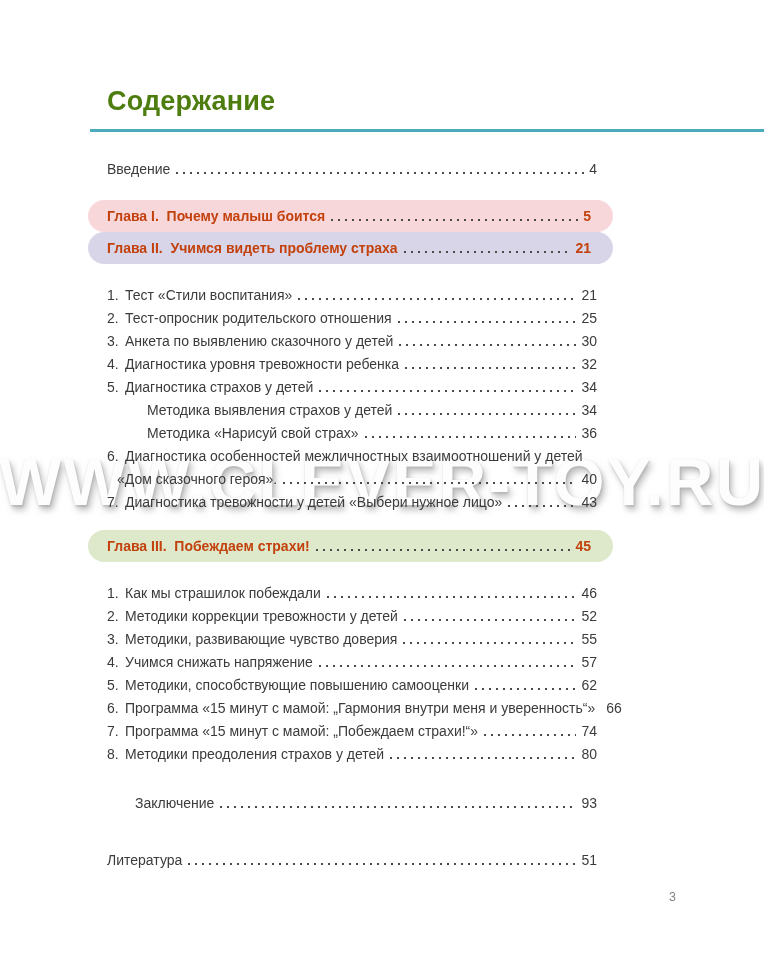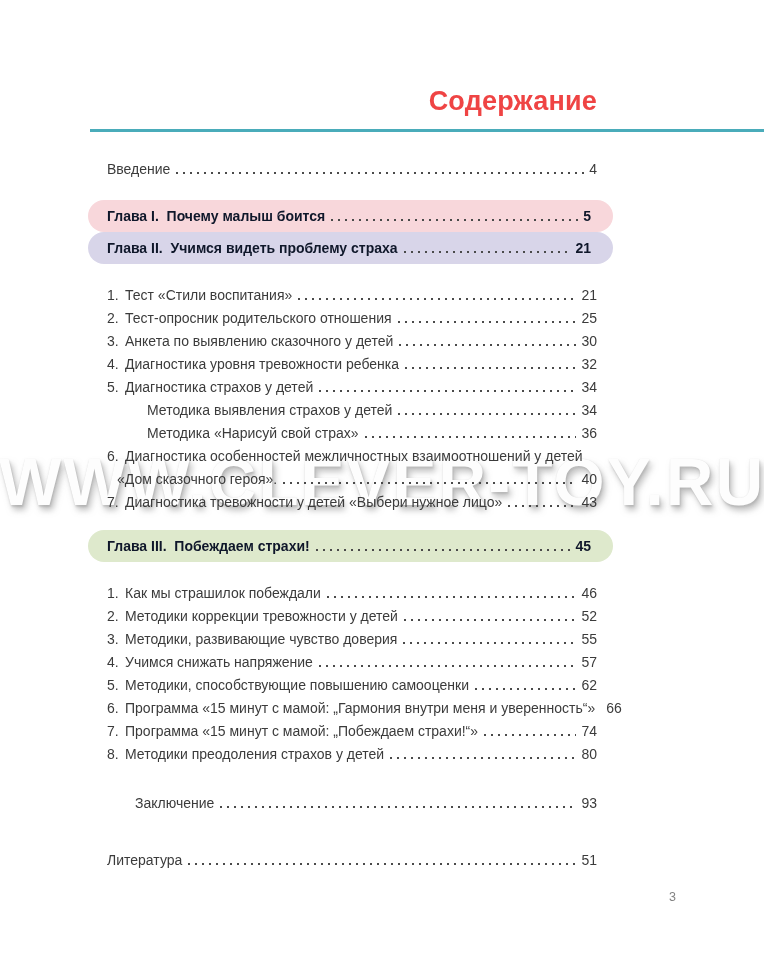--- a/index.html
+++ b/index.html
@@ -76,40 +76,40 @@
   .chapter-bar {
     box-sizing: border-box;
     margin-left: -19px;
     width: 525px;
     height: 32px;
     border-radius: 16px;
     display: flex;
     align-items: center;
     padding: 0 22px 0 19px;
   }
-  .chapter-bar .row { width: 100%; font-weight: bold; color: #0f172a; }
+  .chapter-bar .row { width: 100%; font-weight: bold; color: #c2410c; }
   
   .toc-list { display: flex; flex-direction: column; gap: 7px; }
   .toc-list .sub { padding-left: 40px; }
   .toc-list .wrap2 { padding-left: 10px; }
   .folio {
     position: absolute;
     left: 669px; top: 890px;
     z-index: 1;
     font-size: 12.5px;
     color: #828282;
   }
 </style>
 </head>
 <body>
 
 <div class="page">
   <div class="watermark">WWW.CLEVER-TOY.RU</div>
   <div class="inner">
-    <h1 class="title" style="color: #ef4444; text-align: right;">Содержание</h1>
+    <h1 class="title" style="color: #4d7c0f;">Содержание</h1>
     <div class="rule" style="background: rgb(74, 172, 186);"></div>
     <div id="toc">
         <div class="row b-intro">
           <span class="txt">Введение</span>
           <span class="dots"></span>
           <span class="pg">4</span>
         </div>
         <div class="chapter-bar b-ch1" style="background: rgb(248, 215, 219);">
           <div class="row">
             <span class="txt">Глава I.  Почему малыш боится</span>

